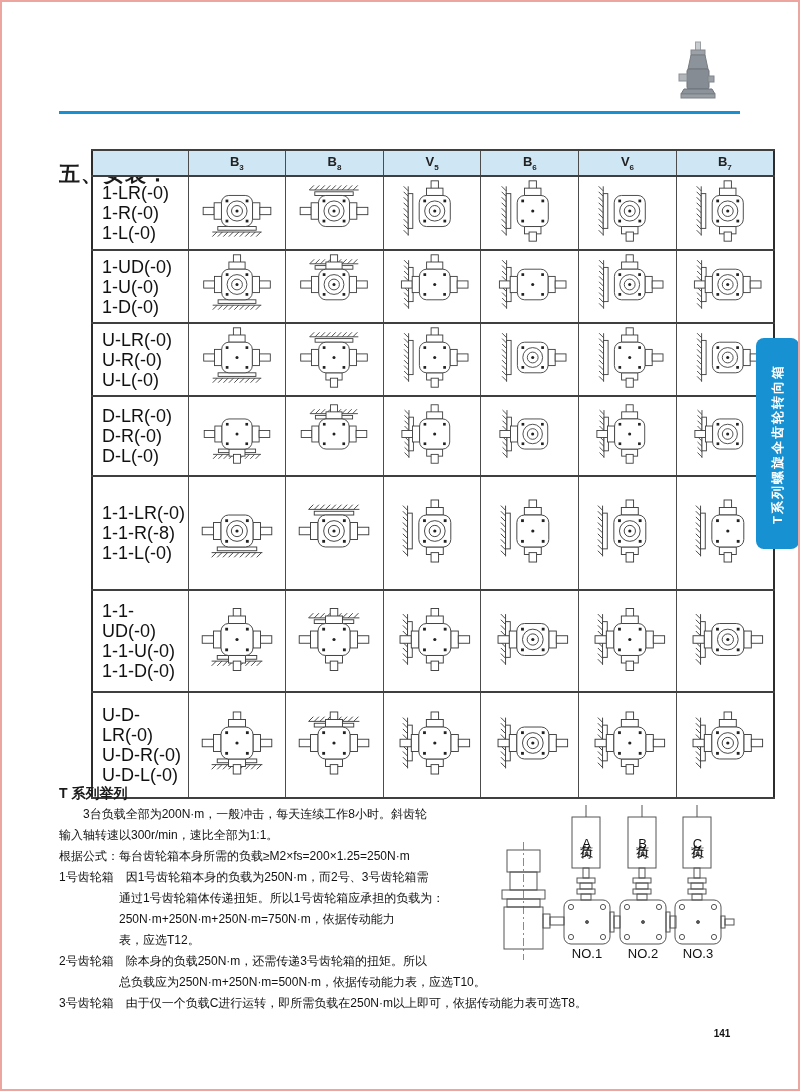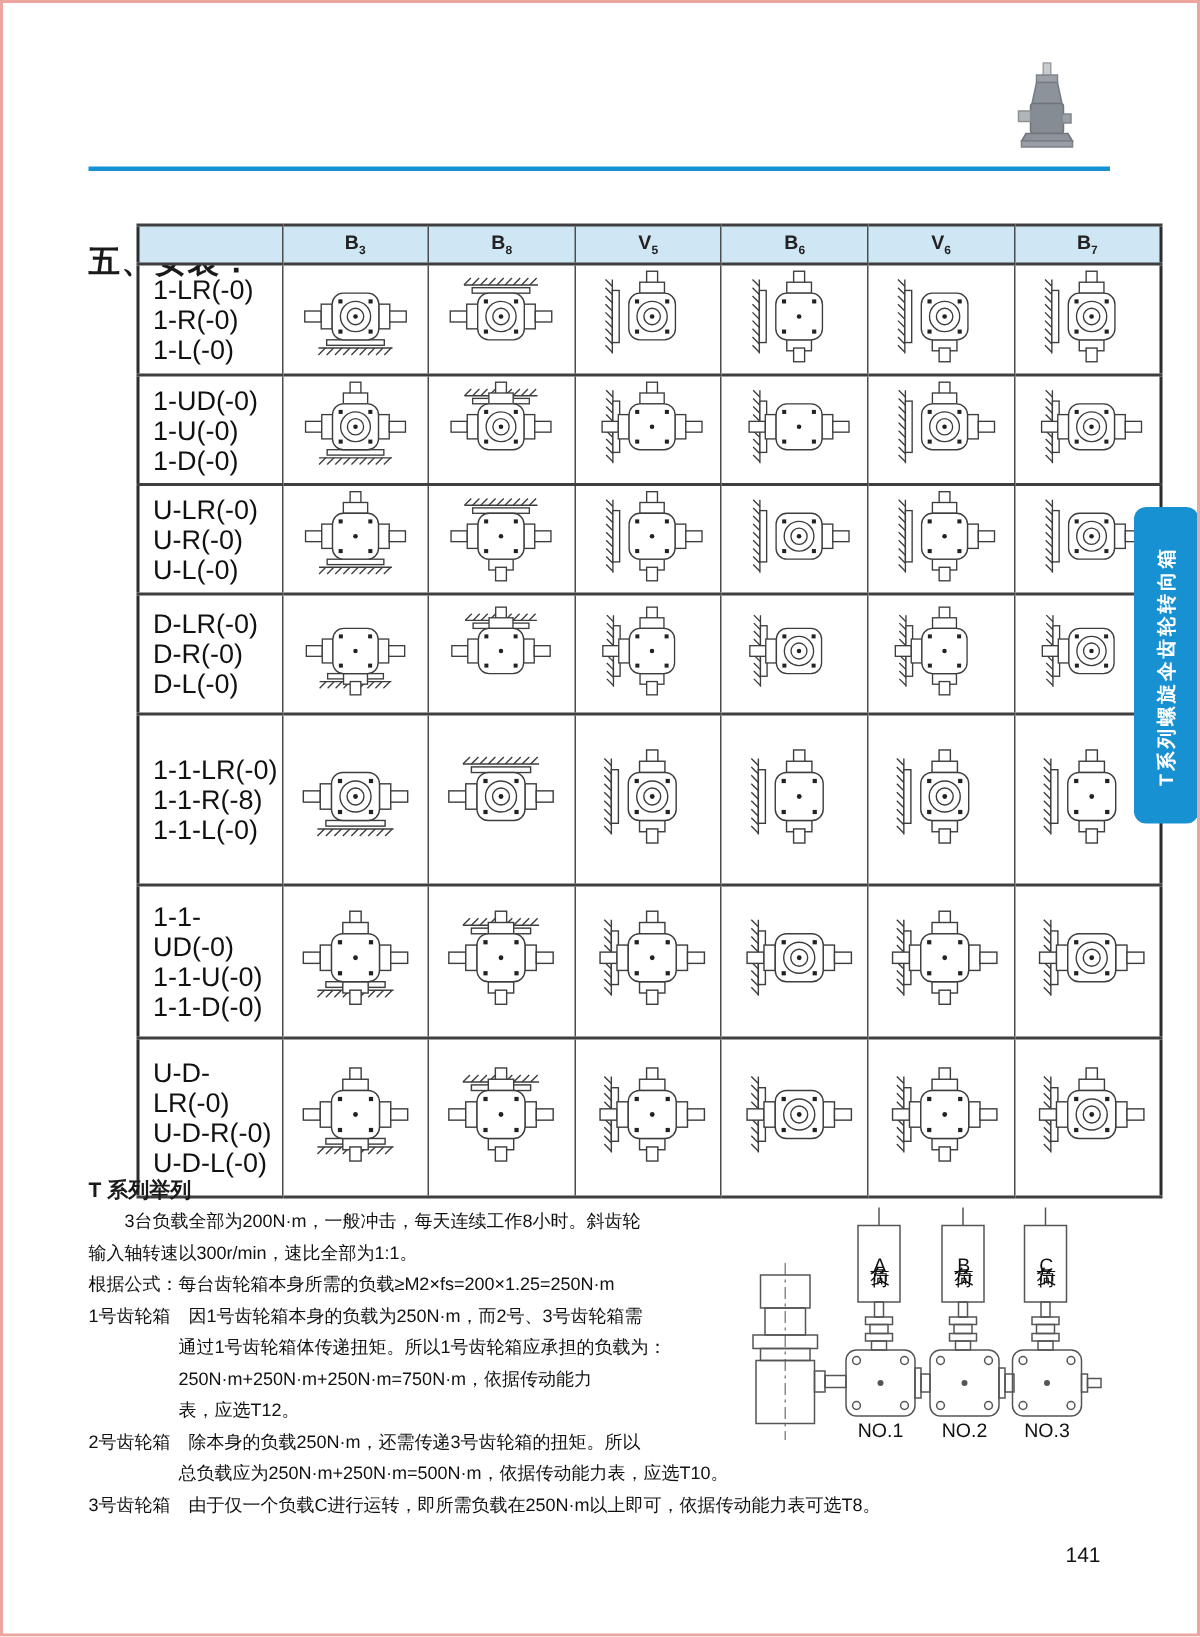--- a/index.html
+++ b/index.html
@@ -33,21 +33,21 @@
         font-size:13px;letter-spacing:1px;display:flex;align-items:center;justify-content:center;color:#111;}
   .loads .load:nth-child(1){left:82px;}
   .loads .load:nth-child(2){left:138px;}
   .loads .load:nth-child(3){left:193px;}
   .unit-label{position:absolute;top:148px;width:46px;text-align:center;font-size:13px;color:#111;}
   .units .unit-label:nth-child(1){left:74px;}
   .units .unit-label:nth-child(2){left:130px;}
   .units .unit-label:nth-child(3){left:185px;}
 
   .pagenum{position:absolute;left:700px;top:1026px;width:40px;text-align:center;
-        font-size:14px;font-weight:normal;color:#111;}
+        font-size:10px;font-weight:bold;color:#111;}
 </style>
 </head>
 <body>
 
 <div class="page">
 
   <svg class="photo" width="40" height="60" viewBox="0 0 40 60">
     <rect x="17.5" y="1" width="5" height="9" fill="#c9ccce" stroke="#9aa0a5"></rect>
     <rect x="13" y="9" width="14" height="5" fill="#9ba1a7" stroke="#80868c"></rect>
     <polygon points="13,14 27,14 30,28 10,28" fill="#8d939a" stroke="#767c82"></polygon>

